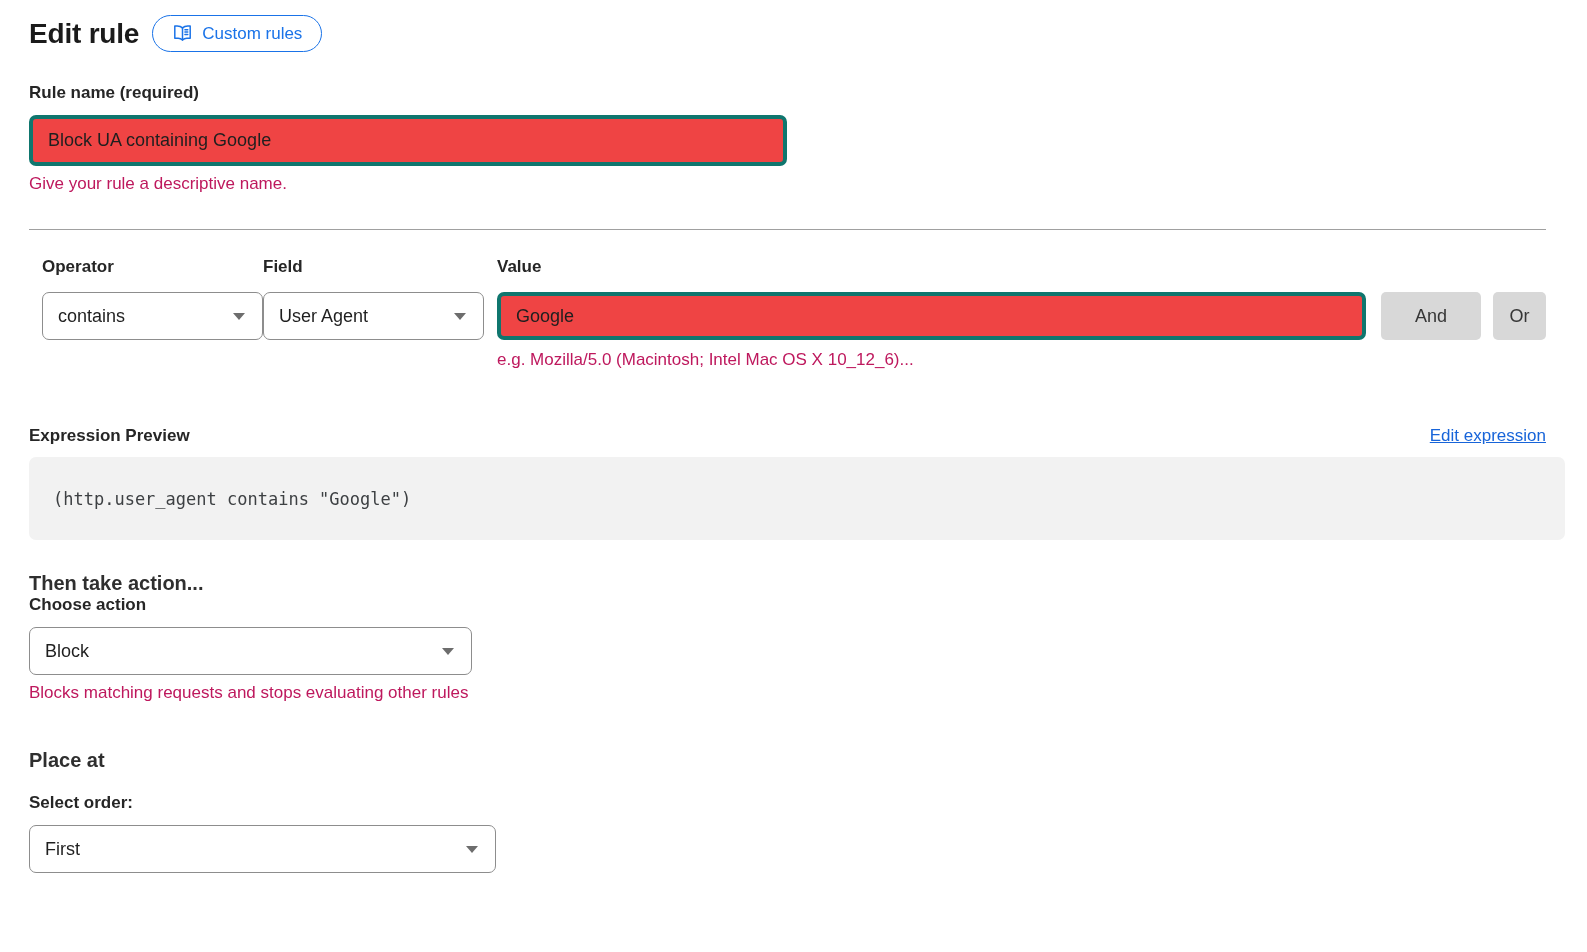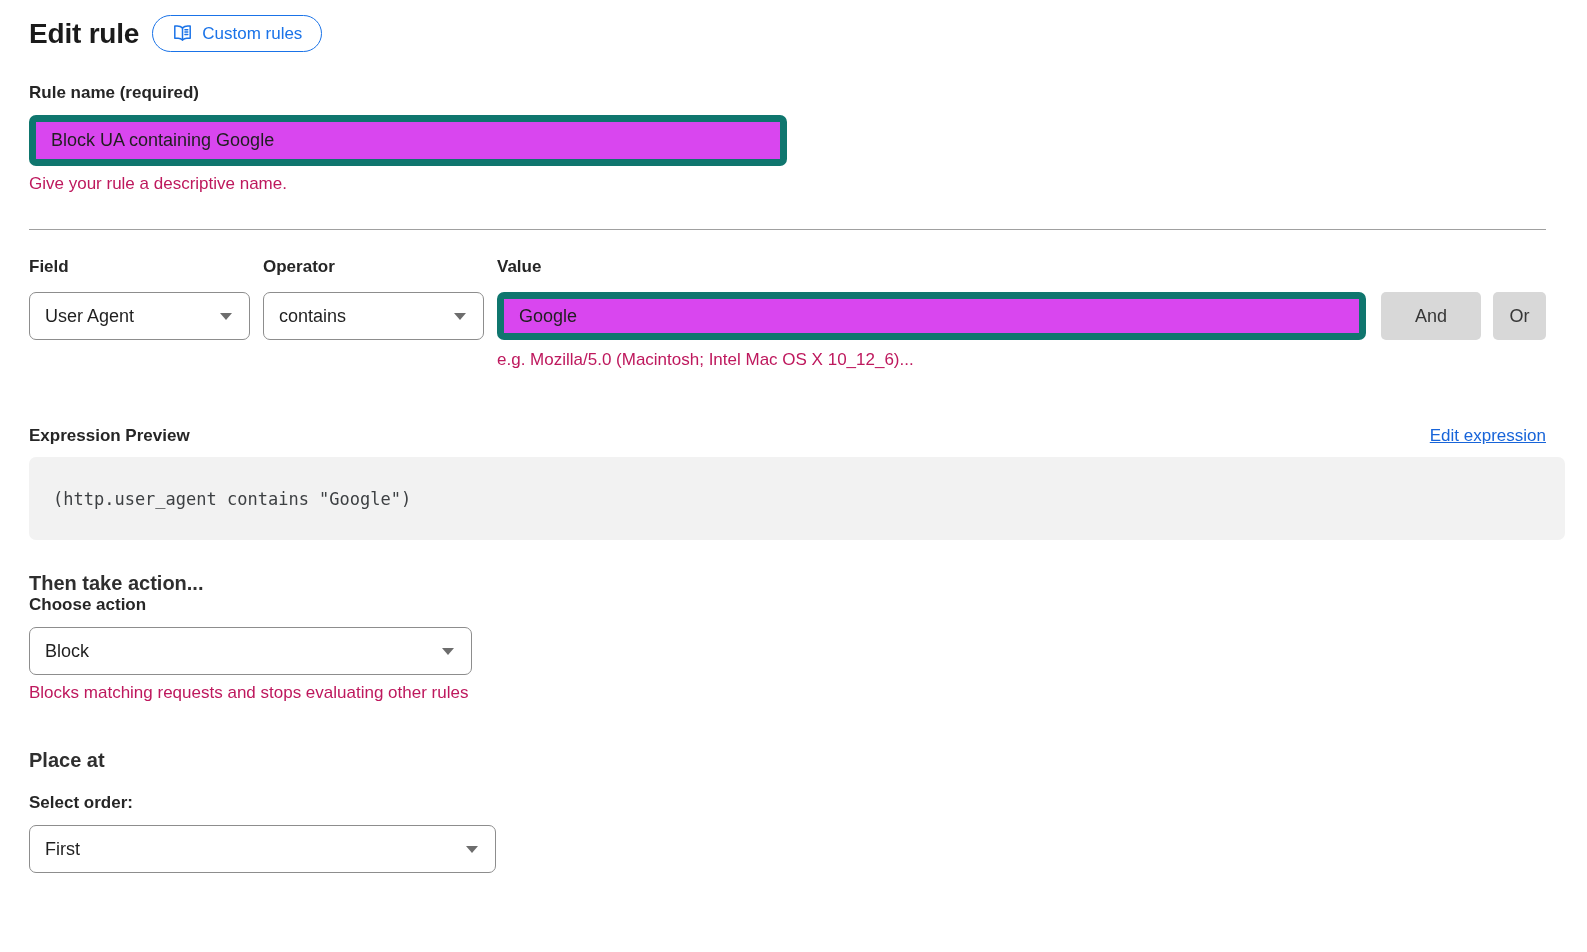--- a/index.html
+++ b/index.html
@@ -26,23 +26,23 @@
     font-family: inherit; font-size: 17px; cursor: pointer;
   }
   .badge svg { display: block; }
 
   
   .field-label { font-size: 17px; line-height: 20px; color: #262626; font-weight: bold; }
   .help { margin: 7px 0 0 0; font-size: 17px; line-height: 21px; color: #be185d; }
 
   
   .text-input {
-    height: 51px; border: 7px solid #0f766e; border-radius: 7px;
+    height: 51px; border: 4px solid #0f766e; border-radius: 7px;
     padding: 0 15px; font-family: inherit; font-size: 18px; color: #1f1f1f;
-    background: #d946ef; outline: none; display: block;
+    background: #ef4444; outline: none; display: block;
   }
   .select {
     height: 48px; border: 1px solid #8d8d8d; border-radius: 7px;
     background: #fff; display: flex; align-items: center; justify-content: space-between;
     padding: 0 17px 0 15px; font-size: 18px; color: #1f1f1f; cursor: pointer;
   }
   .caret {
     width: 0; height: 0;
     border-left: 6px solid transparent; border-right: 6px solid transparent;
     border-top: 7px solid #6d6d6d;
@@ -107,32 +107,32 @@
     </button>
   </div>
 
   <div class="field-label rule-name-label">Rule name (required)</div>
   <input class="text-input rule-name-input" type="text" value="Block UA containing Google" style="">
   <p class="help">Give your rule a descriptive name.</p>
 
   <hr class="divider">
 
   <div class="condition-row">
+    <div class="col col-operator">
+      <div class="field-label">Operator</div>
+      <div class="select">
+        <span>contains</span>
+        <span class="caret"></span>
+      </div>
+    </div>
+
     <div class="col col-field">
       <div class="field-label">Field</div>
       <div class="select">
         <span>User Agent</span>
-        <span class="caret"></span>
-      </div>
-    </div>
-
-    <div class="col col-operator">
-      <div class="field-label">Operator</div>
-      <div class="select">
-        <span>contains</span>
         <span class="caret"></span>
       </div>
     </div>
 
     <div class="col col-value">
       <div class="field-label">Value</div>
       <input class="text-input" type="text" value="Google" style="">
       <p class="help value-help">e.g. Mozilla/5.0 (Macintosh; Intel Mac OS X 10_12_6)...</p>
     </div>
 

